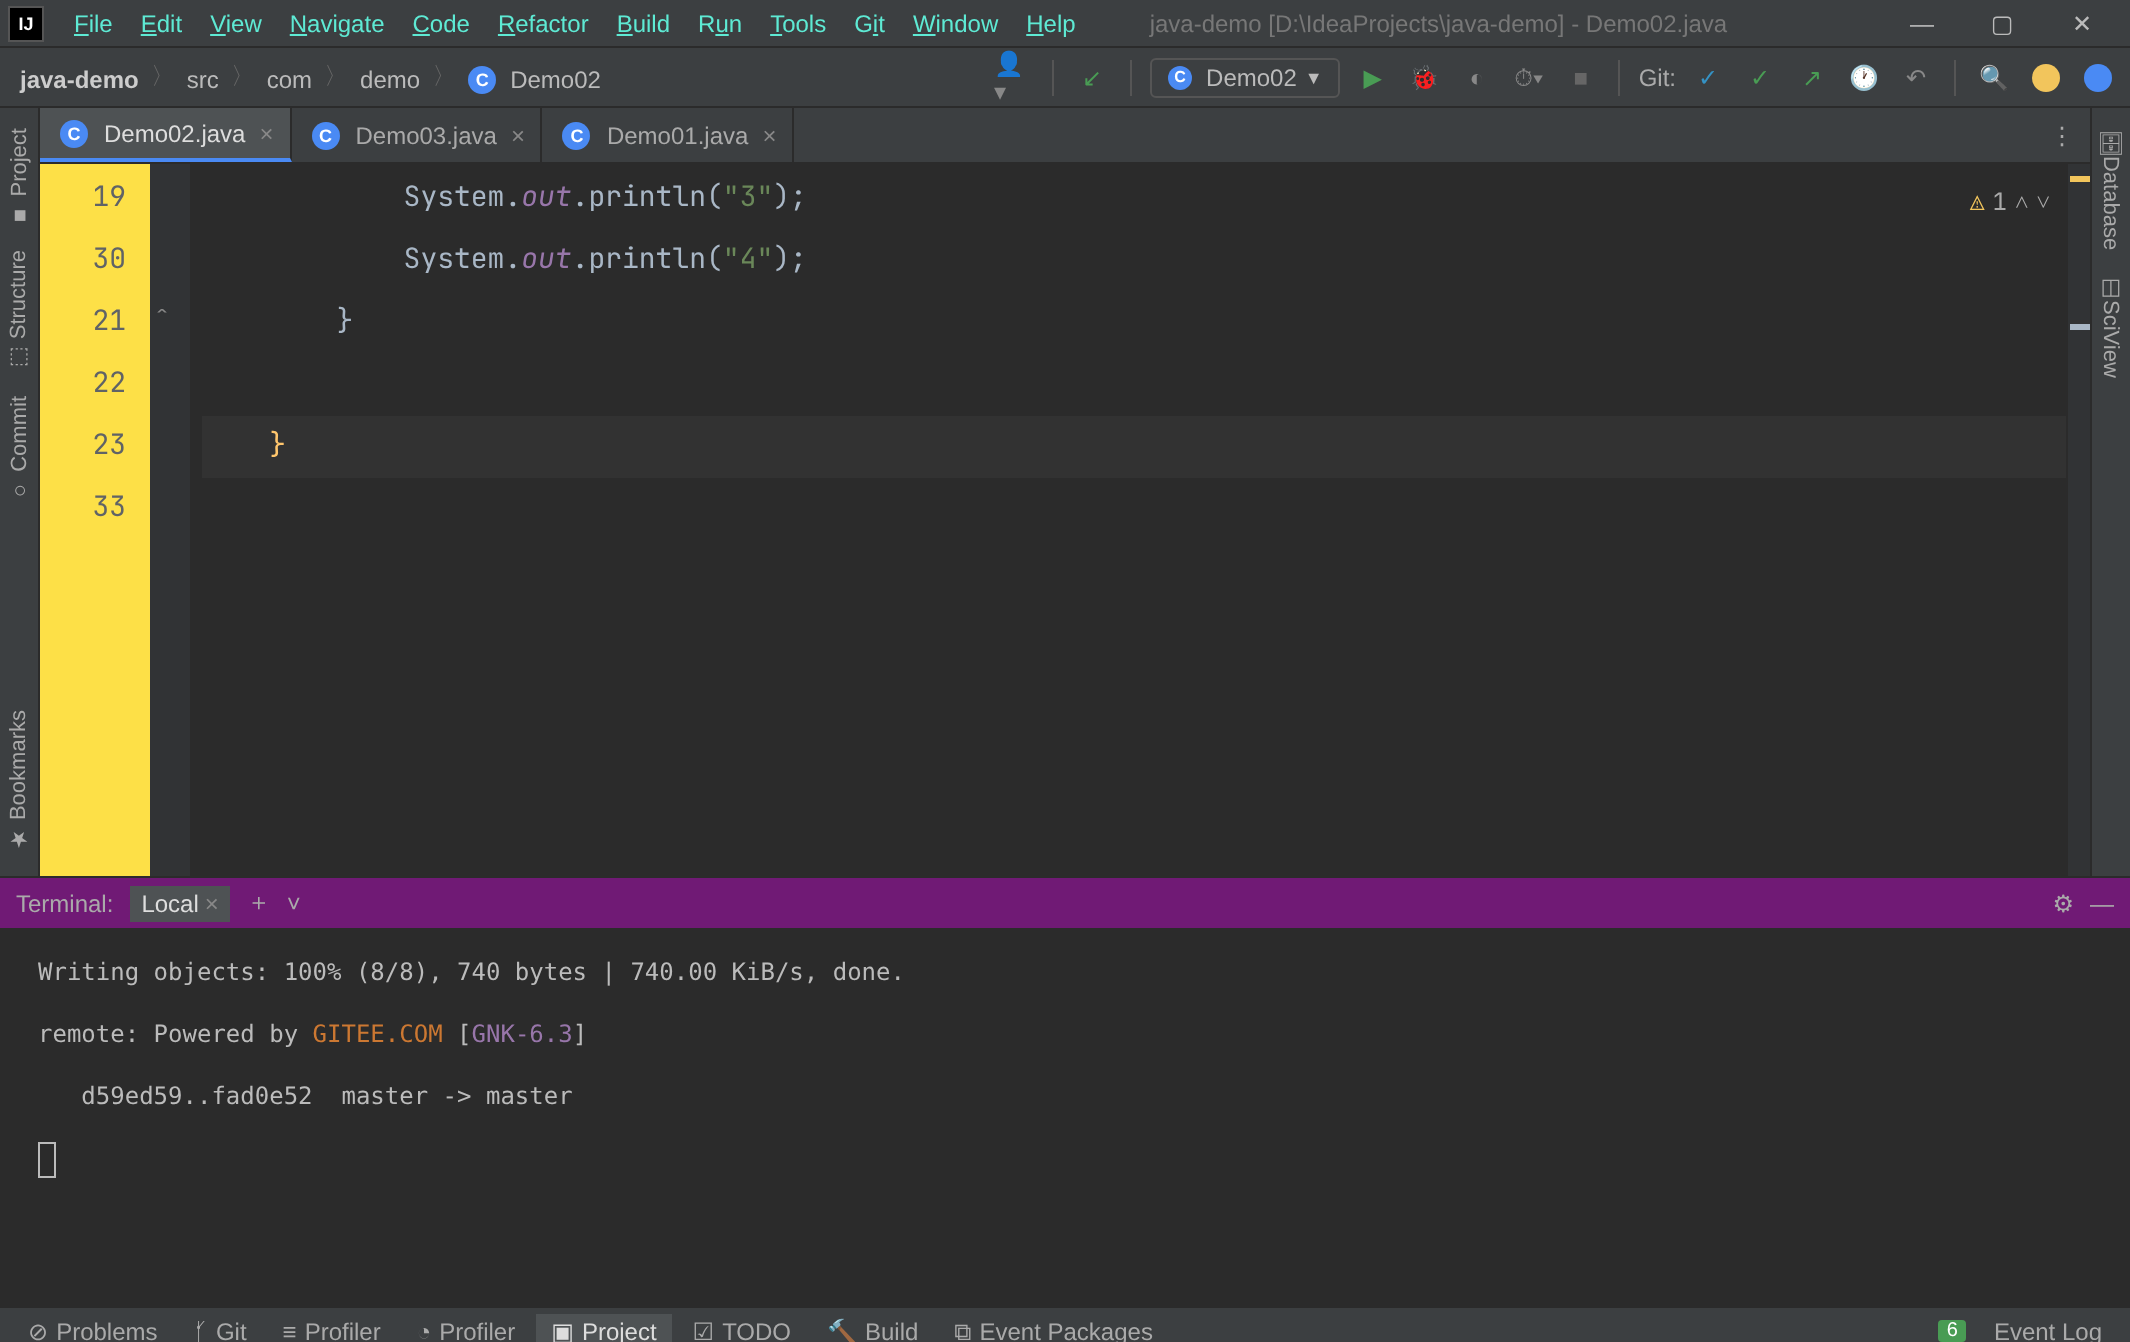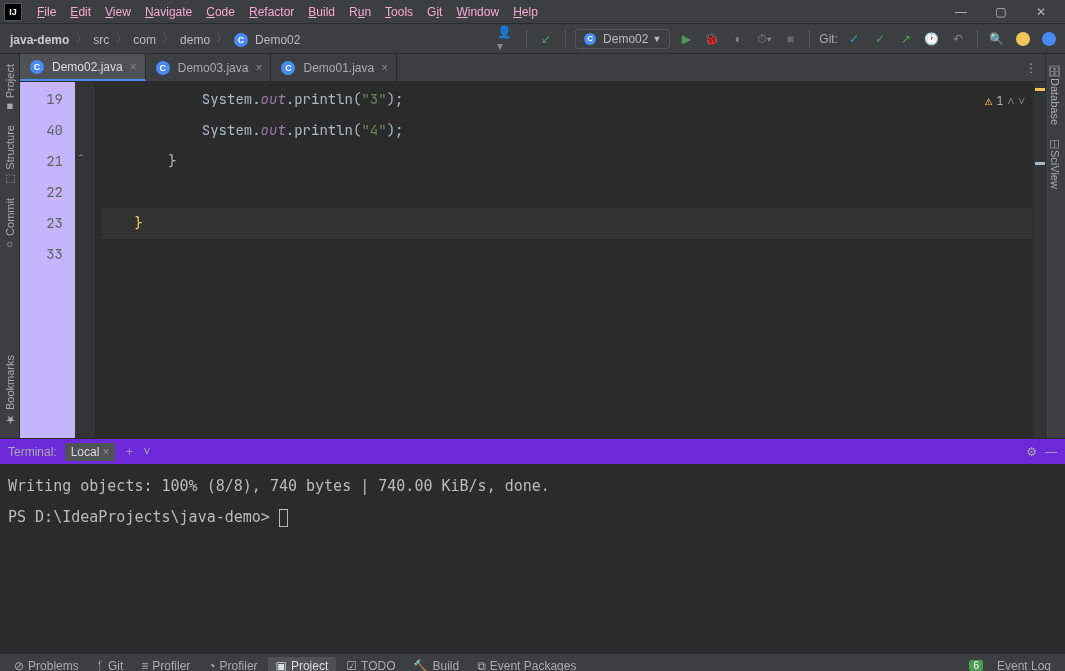--- a/index.html
+++ b/index.html
@@ -1,19 +1,19 @@
 <!DOCTYPE html>
 <html><head>
 <meta charset="utf-8">
 <style>
 * { margin: 0; padding: 0; box-sizing: border-box; }
 body { font-family: "Segoe UI", Arial, sans-serif; font-size: 12px; background: #3c3f41; color: #bbbbbb; width: 1065px; height: 671px; overflow: hidden; position: relative; }
 .menubar { height: 24px; background: #3c3f41; display: flex; align-items: center; padding: 0 4px; border-bottom: 1px solid #2b2b2b; }
 .menubar .app-icon { width: 18px; height: 18px; background: #000; border: 1px solid #555; margin-right: 8px; display:flex;align-items:center;justify-content:center;color:#fff;font-size:9px;font-weight:bold;}
-.menubar .mitem { padding: 2px 7px; cursor: pointer; color: #f9a8d4; }
+.menubar .mitem { padding: 2px 7px; cursor: pointer; color: #5eead4; }
 .menubar .mitem u { text-decoration: underline; }
 .menubar .title-text { margin-left: 30px; color: #777; flex:1; }
 .winctl { display:flex; gap:0; margin-left:auto;}
 .winctl span { width: 40px; height:24px; display:flex;align-items:center;justify-content:center;color:#bbb;cursor:pointer;}
 .toolbar { height: 30px; background: #3c3f41; display: flex; align-items: center; padding: 0 6px; border-bottom: 1px solid #2b2b2b; }
 .crumb { display:flex;align-items:flex-end;gap:4px;padding:0 4px;}
 .crumb-sep { color:#666; margin:0 2px;}
 .class-badge { width:14px;height:14px;border-radius:50%;background:#4a8af4;display:inline-flex;align-items:center;justify-content:center;color:#fff;font-size:9px;font-weight:bold;margin-right:3px;}
 .toolbar-right { margin-left:auto; display:flex;align-items:center;gap:6px;}
 .tb-btn { width:20px;height:20px;display:flex;align-items:center;justify-content:center;cursor:pointer;}
@@ -25,41 +25,41 @@
 .left-bar .vtab { writing-mode:vertical-rl; transform:rotate(180deg); padding:6px 2px; font-size:11px; color:#aaa; cursor:pointer;display:flex;align-items:center;gap:3px;}
 .right-bar { width:20px; background:#3c3f41; border-left:1px solid #2b2b2b; display:flex;flex-direction:column;align-items:center;padding-top:4px;}
 .right-bar .vtab { writing-mode:vertical-rl; padding:6px 2px; font-size:11px; color:#aaa; cursor:pointer;}
 .editor-zone { flex:1; display:flex;flex-direction:column;background:#2b2b2b;}
 .tabs { height:28px;background:#3c3f41;display:flex;align-items:stretch;border-bottom:1px solid #2b2b2b;}
 .etab { display:flex;align-items:center;padding:0 6px 0 10px;gap:5px;border-right:1px solid #2b2b2b;cursor:pointer;color:#aaa;}
 .etab.active { background:#4e5254;color:#ddd;border-bottom:2px solid #4a8af4;}
 .etab .close { color:#888;padding:0 2px;}
 .tabs .more { margin-left:auto;padding:0 8px;display:flex;align-items:center;color:#aaa;cursor:pointer;}
 .editor { flex:1;display:flex;background:#2b2b2b;position:relative;font-family:"JetBrains Mono","Consolas",monospace;font-size:14px;}
-.gutter { width:55px;background:#c4b5fd;text-align:right;color:#606366;padding:2px 12px 0 0;line-height:31px;}
+.gutter { width:55px;background:#fde047;text-align:right;color:#606366;padding:2px 12px 0 0;line-height:31px;}
 .gutter div{height:31px;}
 .fold { width:20px;background:#313335;position:relative;}
 .fold .marker{position:absolute;left:3px;color:#888;font-size:10px;}
 .code { flex:1;padding:2px 0 0 6px;line-height:31px;color:#a9b7c6;position:relative;}
 .code .line{height:31px;white-space:pre;}
 .kw-static{color:#9876aa;font-style:italic;}
 .str{color:#6a8759;}
 .brace{color:#ffc66d;}
 .inspection{position:absolute;top:4px;right:8px;display:flex;align-items:center;gap:4px;color:#aaa;font-size:12px;}
 .warn-tri{color:#f2c55c;}
 .caret-line{background:#323232;}
 .editor-right-stripe{width:12px;background:#313335;border-left:1px solid #2b2b2b;position:relative;}
 .editor-right-stripe .mark{position:absolute;right:0;width:10px;height:3px;}
 .terminal-panel { height:215px;border-top:1px solid #2b2b2b;display:flex;flex-direction:column;background:#2b2b2b;}
-.term-head { height:26px;background:#6d28d9;display:flex;align-items:center;padding:0 8px;gap:8px;border-bottom:1px solid #2b2b2b;}
+.term-head { height:26px;background:#701a75;display:flex;align-items:center;padding:0 8px;gap:8px;border-bottom:1px solid #2b2b2b;}
 .term-head .ttitle{color:#aaa;}
 .term-head .ttab{padding:2px 6px;background:#4e5254;color:#ddd;display:flex;gap:3px;}
 .term-head .ttab .close{color:#888;}
 .term-head .ops{margin-left:auto;display:flex;gap:8px;}
-.term-body { flex:1;padding:6px 8px;font-family:"Consolas",monospace;font-size:15px;line-height:31px;color:#bbbbbb;overflow:hidden;}
+.term-body { flex:1;padding:6px 19px;font-family:"Consolas",monospace;font-size:12px;line-height:31px;color:#bbbbbb;overflow:hidden;}
 .term-body .tline{white-space:pre;}
 .term-link{color:#287bde;text-decoration:underline;}
 .term-orange{color:#cc7832;}
 .term-purple{color:#9876aa;}
 .term-cursor{display:inline-block;width:9px;height:18px;border:1px solid #bbb;vertical-align:middle;}
 .bottom-tools { height:24px;background:#3c3f41;border-top:1px solid #2b2b2b;display:flex;align-items:center;padding:0 6px;gap:2px;}
 .btool { padding:2px 8px;display:flex;align-items:center;gap:4px;color:#aaa;cursor:pointer;}
 .btool.active{background:#4e5254;color:#ddd;}
 .btool .ico{font-size:12px;}
 .bottom-tools .right{margin-left:auto;display:flex;align-items:center;gap:6px;}
@@ -75,20 +75,21 @@
   <span class="mitem"><u>V</u>iew</span>
   <span class="mitem"><u>N</u>avigate</span>
   <span class="mitem"><u>C</u>ode</span>
   <span class="mitem"><u>R</u>efactor</span>
   <span class="mitem"><u>B</u>uild</span>
   <span class="mitem">R<u>u</u>n</span>
   <span class="mitem"><u>T</u>ools</span>
   <span class="mitem">G<u>i</u>t</span>
   <span class="mitem"><u>W</u>indow</span>
   <span class="mitem"><u>H</u>elp</span>
+  <span class="title-text">java-demo [D:\IdeaProjects\java-demo] - Demo02.java</span>
   <div class="winctl">
     <span>—</span>
     <span>▢</span>
     <span>✕</span>
   </div>
 </div>
 
 <div class="toolbar">
   <div class="crumb">
     <span style="font-weight:bold;color:#ccc;">java-demo</span>
@@ -169,21 +170,21 @@
       <div class="etab">
         <span class="class-badge">C</span>
         <span>Demo01.java</span>
         <span class="close">×</span>
       </div>
       <div class="more">⋮</div>
     </div>
     <div class="editor">
       <div class="gutter">
         <div>19</div>
-        <div>40</div>
+        <div>30</div>
         <div>21</div>
         <div>22</div>
         <div>23</div>
         <div>33</div>
       </div>
       <div class="fold">
         <span class="marker" style="top:68px;">⌃</span>
       </div>
       <div class="code">
         <div class="line"><span>            System.</span><span class="kw-static">out</span><span>.println(</span><span class="str">"3"</span><span>);</span></div>
@@ -220,21 +221,23 @@
     </span>
     <span style="color:#aaa;">＋</span>
     <span style="color:#aaa;">˅</span>
     <div class="ops">
       <span style="color:#aaa;">⚙</span>
       <span style="color:#aaa;">—</span>
     </div>
   </div>
   <div class="term-body">
     <div class="tline">Writing objects: 100% (8/8), 740 bytes | 740.00 KiB/s, done.</div>
-    <div class="tline"><span>PS D:\IdeaProjects\java-demo&gt; </span><span class="term-cursor"></span></div>
+    <div class="tline"><span>remote: Powered by </span><span class="term-orange">GITEE.COM</span><span> [</span><span class="term-purple">GNK-6.3</span><span>]</span></div>
+    <div class="tline">   d59ed59..fad0e52  master -&gt; master</div>
+    <div class="tline"><span class="term-cursor"></span></div>
   </div>
 </div>
 
 <div class="bottom-tools">
   <div class="btool">
       <span class="ico">⊘</span>
       <span>Problems</span>
     </div>
   <div class="btool">
       <span class="ico">ᚶ</span>

